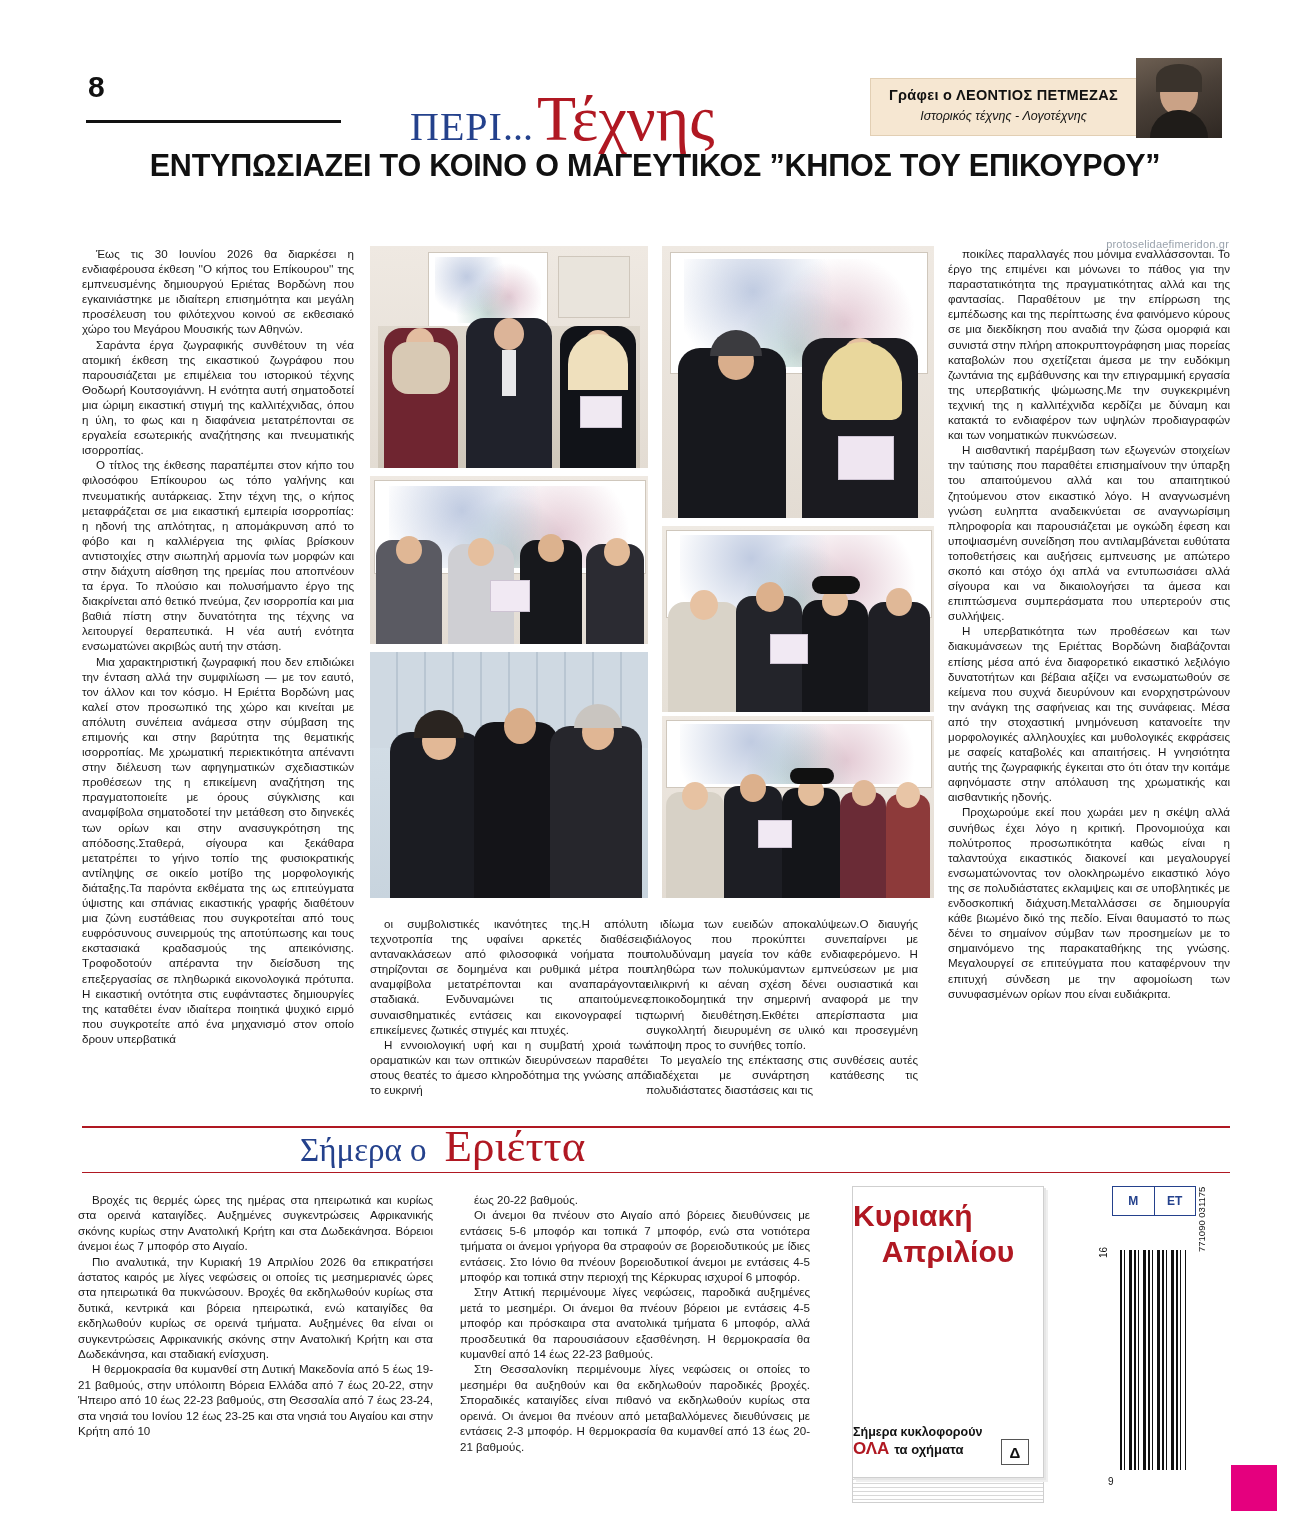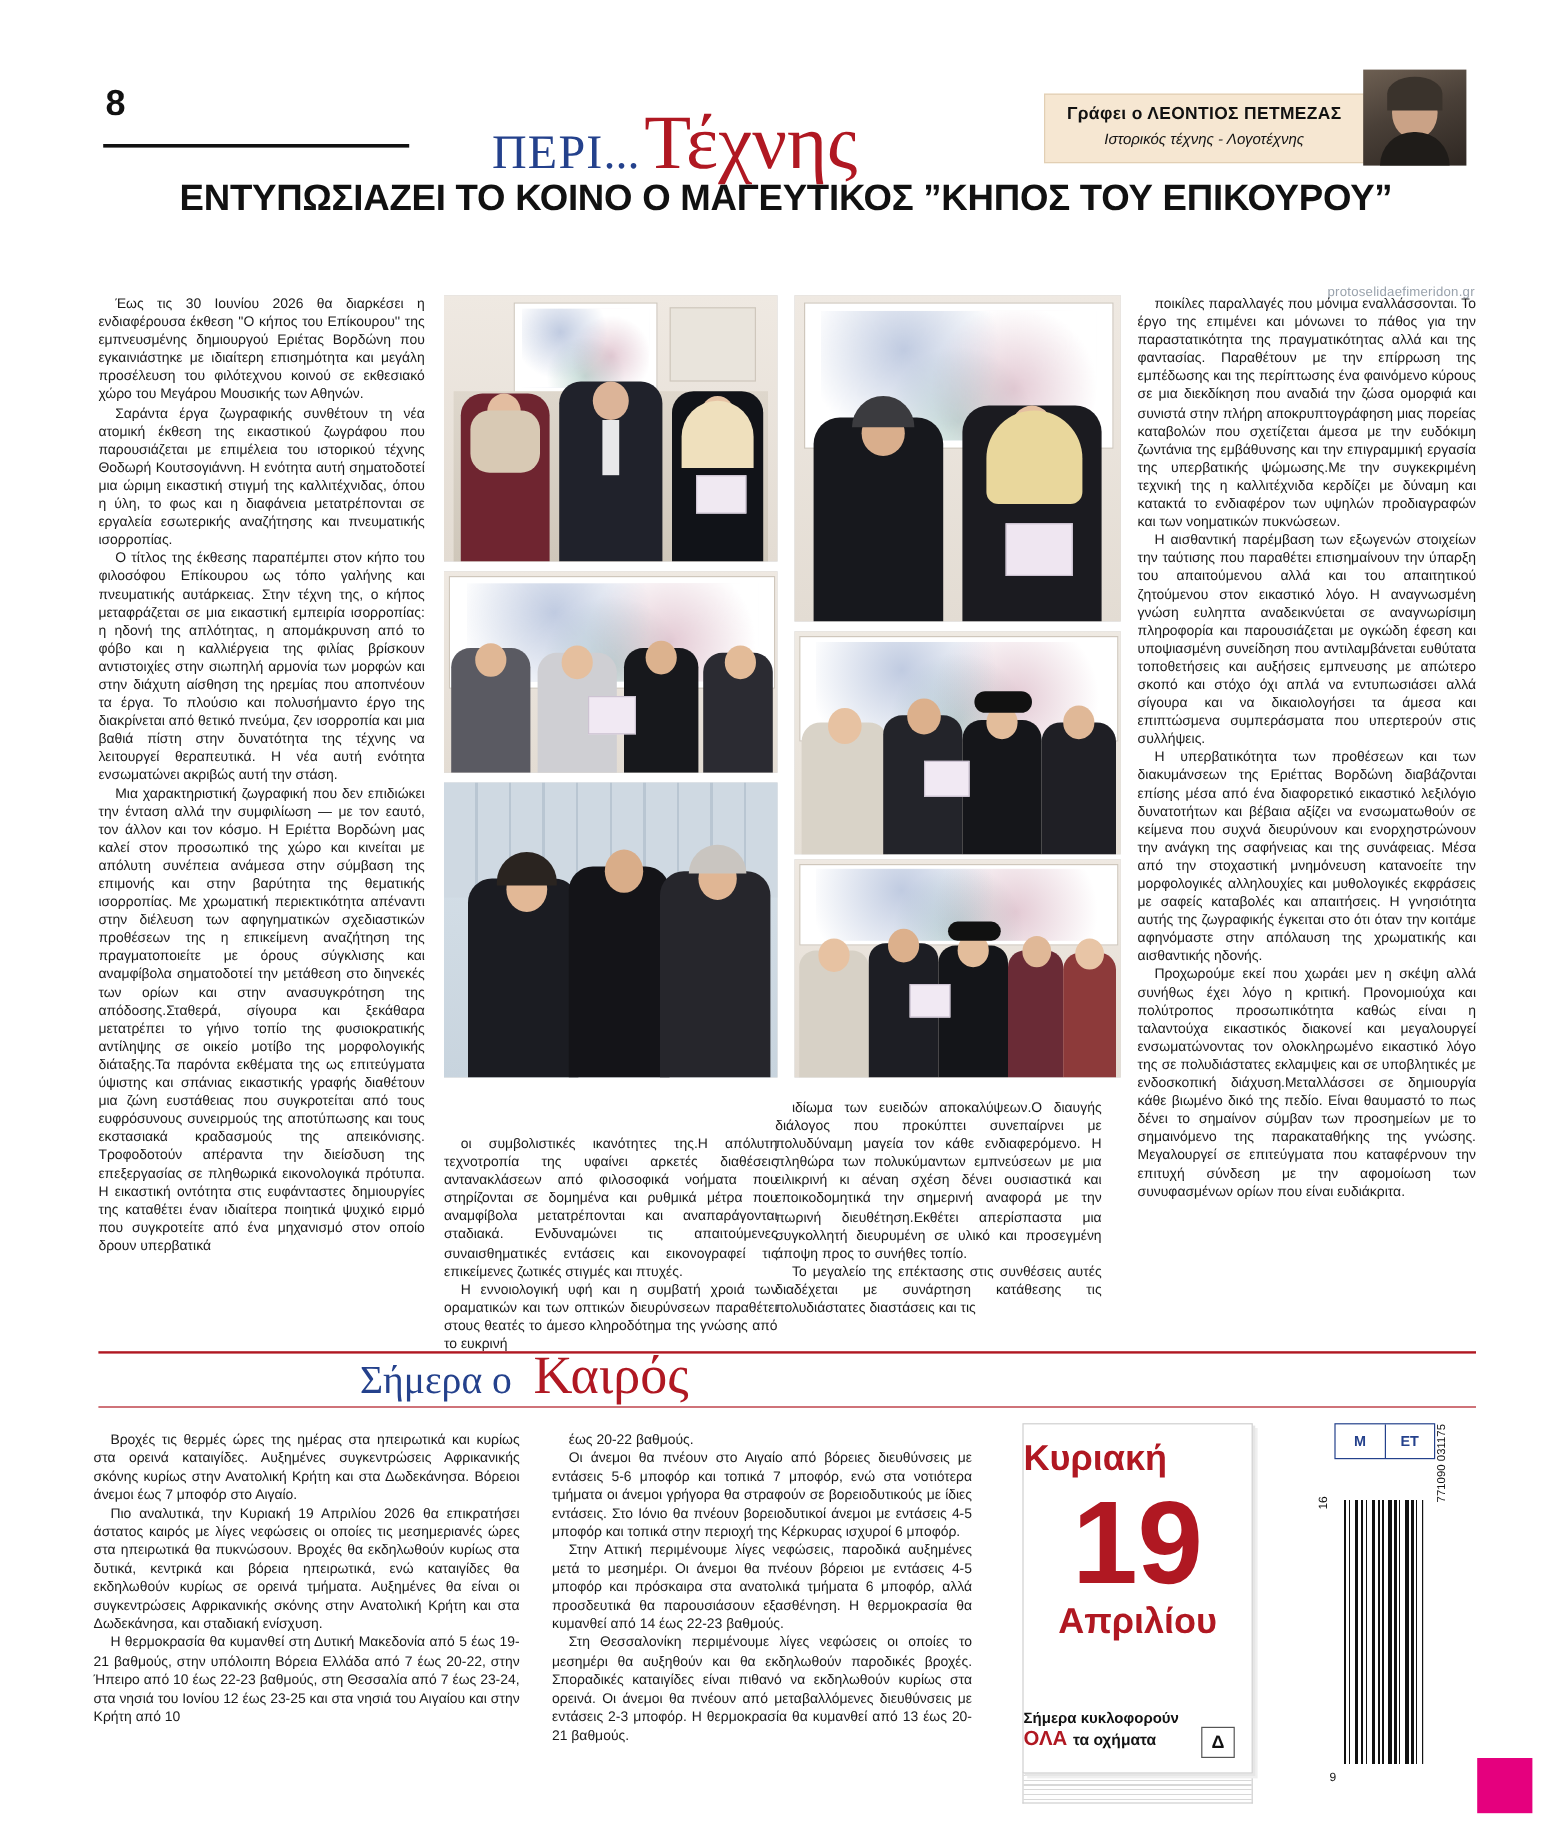--- a/index.html
+++ b/index.html
@@ -33,21 +33,21 @@
   .headline{position:absolute;left:80px;top:148px;width:1150px;text-align:center;}
   .headline div{font-size:30.5px;font-weight:bold;line-height:35px;letter-spacing:-.2px;}
 
   
   .watermark{position:absolute;right:70px;top:238px;font-size:11px;color:#9aa3ad;letter-spacing:.2px;}
 
   .col{position:absolute;font-size:11.6px;line-height:15.1px;text-align:justify;color:#1a1a1a;}
   .col p{margin:0 0 0 0;text-indent:14px;}
 
   #colA{left:82px;top:246px;width:272px;}
-  #colB{left:370px;top:916px;width:278px;margin-top:30px;}
+  #colB{left:370px;top:916px;width:278px;}
   #colC{left:646px;top:916px;width:272px;}
   #colD{left:948px;top:246px;width:282px;}
 
   
   .photo{position:absolute;overflow:hidden;background:#d9d9d9;}
   .wall{position:absolute;inset:0;background:linear-gradient(#efe9e2,#e3dcd3);}
   .art{position:absolute;background:#fff;border:1px solid #cfc7bc;}
   .art .sp{position:absolute;inset:5%;background:
      radial-gradient(circle at 30% 30%, rgba(140,160,200,.55), transparent 45%),
      radial-gradient(circle at 70% 60%, rgba(200,150,170,.5), transparent 40%),
@@ -238,40 +238,39 @@
   <div class="col" id="colD">
     <p>ποικίλες παραλλαγές που μόνιμα εναλ­λάσσονται. Το έργο της επιμένει και μόνωνει το πάθος για την παραστατικότητα της πραγματικότητας αλλά και της φαντασίας. Παραθέτουν με την επίρρωση της εμπέδωσης και της περίπτωσης ένα φαινόμενο κύρους σε μια διεκδίκηση που αναδιά την ζώσα ομορφιά και συνιστά στην πλήρη αποκρυπτογράφηση μιας πορείας καταβολών που σχετίζεται άμεσα με την ευδόκιμη ζωντάνια της εμβάθυνσης και την επιγραμμική εργασία της υπερβατικής ψώμωσης.Με την συγκεκριμένη τεχνική της η καλλιτέχνιδα κερδίζει με δύναμη και κατακτά το ενδιαφέρον των υψηλών προδιαγραφών και των νοηματικών πυκνώσεων.</p>
     <p>Η αισθαντική παρέμβαση των εξωγενών στοιχείων την ταύτισης που παραθέτει επισημαίνουν την ύπαρξη του απαιτούμενου αλλά και του απαιτητικού ζητούμενου στον εικαστικό λόγο. Η αναγνωσμένη γνώση ευληπτα αναδεικνύεται σε αναγνωρίσιμη πληροφορία και παρουσιάζεται με ογκώδη έφεση και υποψιασμένη συνείδηση που αντιλαμβάνεται ευθύτατα τοποθετήσεις και αυξήσεις εμπνευσης με απώτερο σκοπό και στόχο όχι απλά να εντυπωσιάσει αλλά σίγουρα και να δικαιολογήσει τα άμεσα και επιπτώσμενα συμπεράσματα που υπερτερούν στις συλλήψεις.</p>
     <p>Η υπερβατικότητα των προθέσεων και των διακυμάνσεων της Εριέττας Βορδώνη διαβάζονται επίσης μέσα από ένα διαφορετικό εικαστικό λεξιλόγιο δυνατοτήτων και βέβαια αξίζει να ενσωματωθούν σε κείμενα που συχνά διευρύνουν και ενορχηστρώνουν την ανάγκη της σαφήνειας και της συνάφειας. Μέσα από την στοχαστική μνημόνευση κατανοείτε την μορφολογικές αλληλουχίες και μυθολογικές εκφράσεις με σαφείς καταβολές και απαιτήσεις. Η γνησιότητα αυτής της ζωγραφικής έγκειται στο ότι όταν την κοιτάμε αφηνόμαστε στην απόλαυση της χρωματικής και αισθαντικής ηδονής.</p>
     <p>Προχωρούμε εκεί που χωράει μεν η σκέψη αλλά συνήθως έχει λόγο η κριτική. Προνομιούχα και πολύτροπος προσωπικότητα καθώς είναι η ταλαντούχα εικαστικός διακονεί και μεγαλουργεί ενσωματώνοντας τον ολοκληρωμένο εικαστικό λόγο της σε πολυδιάστατες εκλαμψεις και σε υποβλητικές με ενδοσκοπική διάχυση.Μεταλλάσσει σε δημιουργία κάθε βιωμένο δικό της πεδίο. Είναι θαυμαστό το πως δένει το σημαίνον σύμβαν των προσημείων με το σημαινόμενο της παρακαταθήκης της γνώσης. Μεγαλουργεί σε επιτεύγματα που καταφέρνουν την επιτυχή σύνδεση με την αφομοίωση των συνυφασμένων ορίων που είναι ευδιάκριτα.</p>
   </div>
 
   <div class="weather-rule-top"></div>
   <div class="weather-title">
     <span class="w1">Σήμερα ο</span>
-    <span class="w2">Καιρός</span>
+    <span class="w2">Εριέττα</span>
   </div>
   <div class="weather-rule-bottom"></div>
 
   <div class="wcol" id="wcol1">
     <p>Βροχές τις θερμές ώρες της ημέρας στα ηπειρωτικά και κυρίως στα ορεινά καταιγίδες. Αυξημένες συγκεντρώσεις Αφρικανικής σκόνης κυρίως στην Ανατολική Κρήτη και στα Δωδεκάνησα. Βόρειοι άνεμοι έως 7 μποφόρ στο Αιγαίο.</p>
     <p>Πιο αναλυτικά, την Κυριακή 19 Απριλίου 2026 θα επικρατήσει άστατος καιρός με λίγες νεφώσεις οι οποίες τις μεσημεριανές ώρες στα ηπειρωτικά θα πυκνώσουν. Βροχές θα εκδηλωθούν κυρίως στα δυτικά, κεντρικά και βόρεια ηπειρωτικά, ενώ καταιγίδες θα εκδηλωθούν κυρίως σε ορεινά τμήματα. Αυξημένες θα είναι οι συγκεντρώσεις Αφρικανικής σκόνης στην Ανατολική Κρήτη και στα Δωδεκάνησα, και σταδιακή ενίσχυση.</p>
     <p>Η θερμοκρασία θα κυμανθεί στη Δυτική Μακεδονία από 5 έως 19-21 βαθμούς, στην υπόλοιπη Βόρεια Ελλάδα από 7 έως 20-22, στην Ήπειρο από 10 έως 22-23 βαθμούς, στη Θεσσαλία από 7 έως 23-24, στα νησιά του Ιονίου 12 έως 23-25 και στα νησιά του Αιγαίου και στην Κρήτη από 10</p>
   </div>
   <div class="wcol" id="wcol2">
     <p>έως 20-22 βαθμούς.</p>
     <p>Οι άνεμοι θα πνέουν στο Αιγαίο από βόρειες διευθύνσεις με εντάσεις 5-6 μποφόρ και τοπικά 7 μποφόρ, ενώ στα νοτιότερα τμήματα οι άνεμοι γρήγορα θα στραφούν σε βορειοδυτικούς με ίδιες εντάσεις. Στο Ιόνιο θα πνέουν βορειοδυτικοί άνεμοι με εντάσεις 4-5 μποφόρ και τοπικά στην περιοχή της Κέρκυρας ισχυροί 6 μποφόρ.</p>
     <p>Στην Αττική περιμένουμε λίγες νεφώσεις, παροδικά αυξημένες μετά το μεσημέρι. Οι άνεμοι θα πνέουν βόρειοι με εντάσεις 4-5 μποφόρ και πρόσκαιρα στα ανατολικά τμήματα 6 μποφόρ, αλλά προσδευτικά θα παρουσιάσουν εξασθένηση. Η θερμοκρασία θα κυμανθεί από 14 έως 22-23 βαθμούς.</p>
     <p>Στη Θεσσαλονίκη περιμένουμε λίγες νεφώσεις οι οποίες το μεσημέρι θα αυξηθούν και θα εκδηλωθούν παροδικές βροχές. Σποραδικές καταιγίδες είναι πιθανό να εκδηλωθούν κυρίως στα ορεινά. Οι άνεμοι θα πνέουν από μεταβαλλόμενες διευθύνσεις με εντάσεις 2-3 μποφόρ. Η θερμοκρασία θα κυμανθεί από 13 έως 20-21 βαθμούς.</p>
   </div>
 
   <div class="cal-stack"></div>
   <div class="cal">
     <div class="day">Κυριακή</div>
-    <div class="num">19</div>
     <div class="month">Απριλίου</div>
     <div class="foot">
       <div class="f1">Σήμερα κυκλοφορούν</div>
       <div class="f2">
         <em style="font-style:normal">ΟΛΑ</em>
         <span>τα οχήματα</span>
       </div>
     </div>
     <div class="delta">Δ</div>
   </div>

